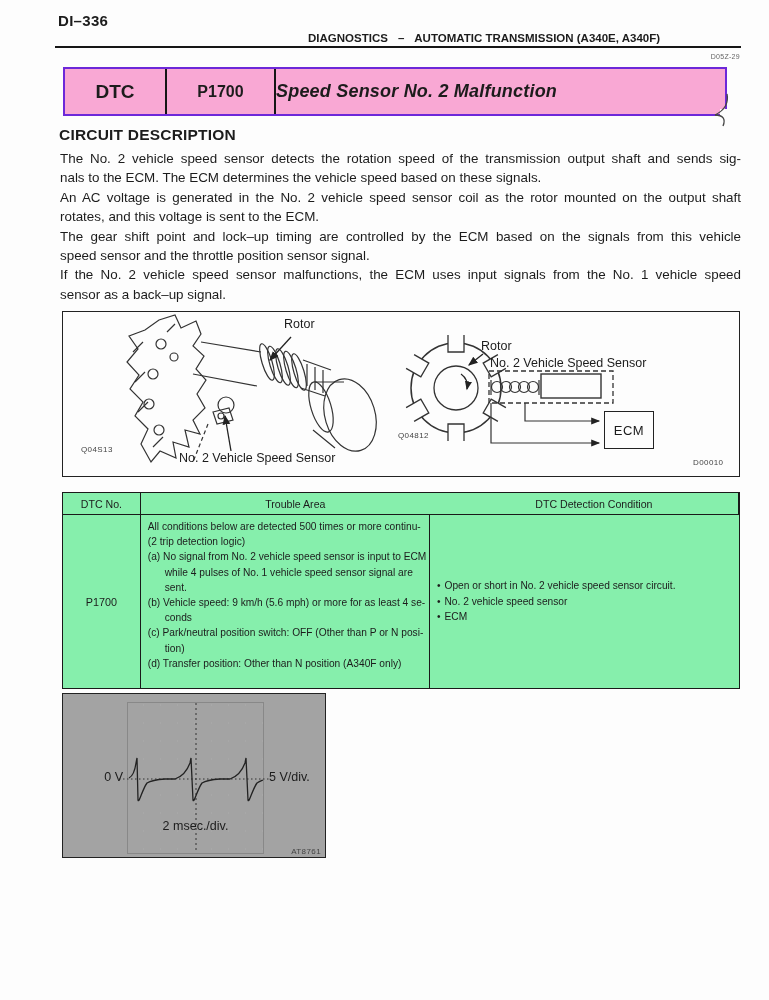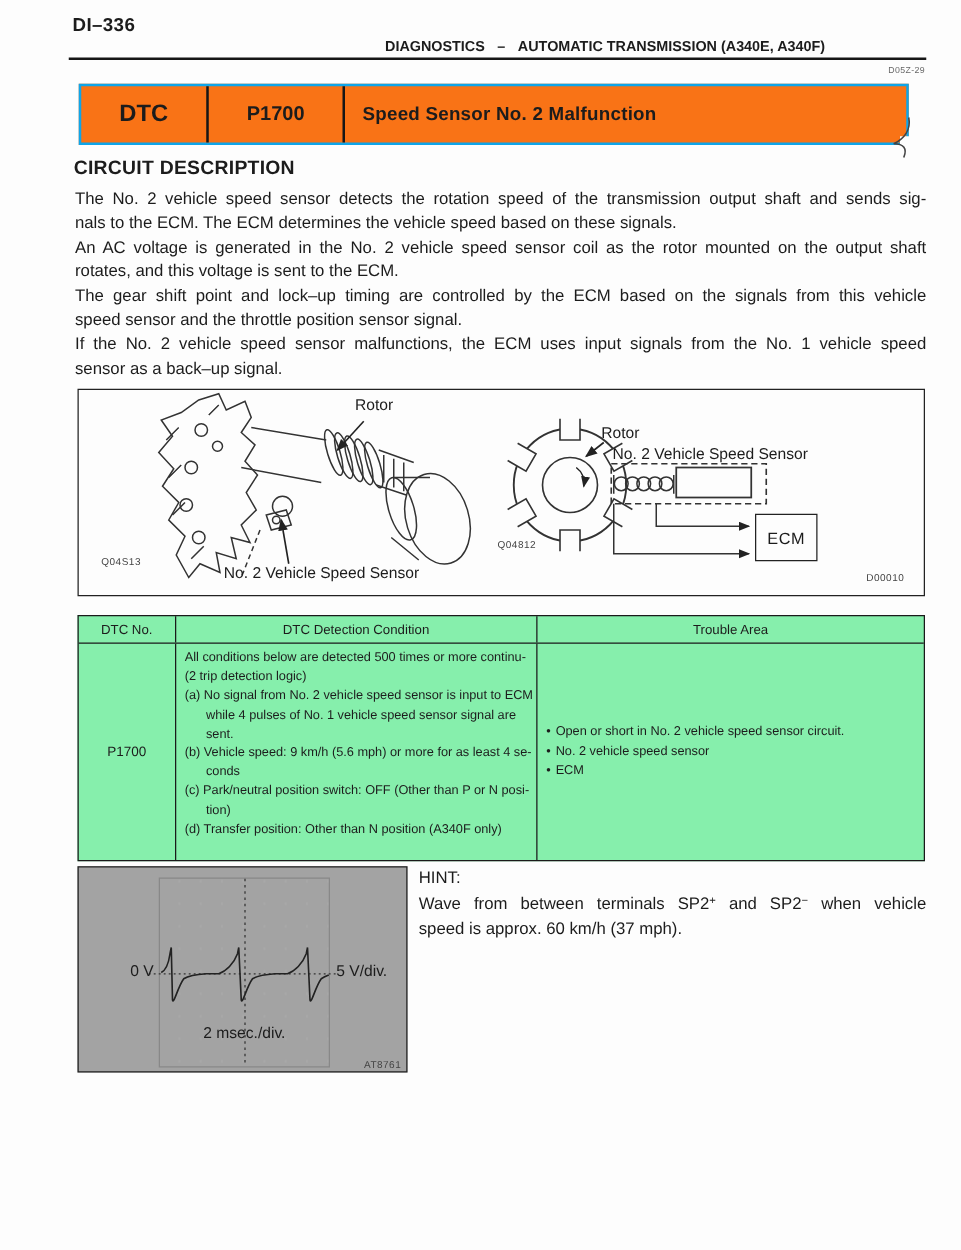--- a/index.html
+++ b/index.html
@@ -14,29 +14,29 @@
   
   .page-number { left:58px; top:12px; font-size:15px; font-weight:bold; letter-spacing:.3px; }
   .running-head { left:308px; top:32px; font-size:11.5px; font-weight:bold; white-space:nowrap; }
   .running-head .sep { margin:0 10px; }
   .head-rule { left:55px; top:46px; width:686px; height:2px; background:#161616; }
   .corner-code { left:694px; top:53px; width:46px; font-size:7px; color:#666; text-align:right; letter-spacing:.3px; }
 
   
   .dtc-banner {
     left:63px; top:67px; width:664px; height:49px;
-    border:2px solid #0ea5e9; display:flex; align-items:stretch;
-    box-sizing:border-box; background:#f97316;
+    border:2px solid #6d28d9; display:flex; align-items:stretch;
+    box-sizing:border-box; background:#f9a8d4;
   }
   .dtc-banner .c1 { width:100px; display:flex; align-items:center; justify-content:center;
     border-right:2px solid #161616; font-size:19px; font-weight:bold; }
   .dtc-banner .c2 { width:107px; display:flex; align-items:center; justify-content:center;
     border-right:2px solid #161616; font-size:16px; font-weight:bold; }
-  .dtc-banner .c3 { flex:1; display:flex; align-items:center; padding-left:14px;
-    font-size:15px; font-weight:bold; letter-spacing:.2px; }
+  .dtc-banner .c3 { flex:1; display:flex; align-items:center; 
+    font-size:18px; font-weight:bold; letter-spacing:.2px;font-style:italic; }
   .curl { left:712px; top:93px; width:34px; height:36px; }
 
   
   .section-heading { left:59px; top:126px; font-size:15.5px; font-weight:bold; letter-spacing:.2px; }
   .cd-text { left:60px; top:149px; width:681px; font-size:13.4px; line-height:19.4px; }
   .cd-text .jl { text-align:justify; text-align-last:justify; white-space:normal; }
 
   
   .fig-box { left:62px; top:311px; width:678px; height:166px; border:1.5px solid #222;
     box-sizing:border-box; background:#fdfdfd;text-align:center; }
@@ -185,22 +185,22 @@
     <div class="fig-label" style="left:418px; top:27px;">Rotor</div>
     <div class="fig-label" style="left:427px; top:44px;">No. 2 Vehicle Speed Sensor</div>
     <div class="ecm-box">ECM</div>
     <div class="fig-code" style="left:335px; top:119px;">Q04812</div>
     <div class="fig-code" style="left:630px; top:146px;">D00010</div>
   </div>
 
   <div class="abs dtc-table">
     <div class="t-row t-head">
       <div class="cell col1">DTC No.</div>
+      <div class="cell col3">Trouble Area</div>
       <div class="cell col2">DTC Detection Condition</div>
-      <div class="cell col3">Trouble Area</div>
     </div>
     <div class="t-row t-body">
       <div class="cell col1 dtc-no-cell">P1700</div>
       <div class="cell col2 det">
         <div class="dl">All conditions below are detected 500 times or more continu-</div>
         <div class="dl">(2 trip detection logic)</div>
         <div class="dl">(a) No signal from No. 2 vehicle speed sensor is input to ECM</div>
         <div class="dl ind">while 4 pulses of No. 1 vehicle speed sensor signal are</div>
         <div class="dl ind">sent.</div>
         <div class="dl">(b) Vehicle speed: 9 km/h (5.6 mph) or more for as least 4 se-</div>
@@ -226,19 +226,14 @@
                C70,82 72,76 73,69 L74,64 L75,106 C76,110 79,96 84,89 C88,86.5 95,85.5 102,85
                L112,85 C118,83 124,77 127,69 L128,64 L130,106 C131,110 134,96 139,89 C143,86.5 150,85.5 157,85
                L167,85 C173,83 179,77 182,69 L183,64 L185,106 C186,110 189,96 194,89 C197,87 199,86.5 200,86" stroke="#222" stroke-width="1.3" fill="none"></path>
     </svg>
     <div class="wv-label" style="left:34px; top:76px; width:26px; text-align:right;">0 V</div>
     <div class="wv-label" style="left:206px; top:76px;">5 V/div.</div>
     <div class="wv-label" style="left:64px; top:125px; width:137px; text-align:center;">2 msec./div.</div>
     <div class="wv-code">AT8761</div>
   </div>
 
-  <div class="abs hint">
-    <div>HINT:</div>
-    <div class="jl"><span>Wave from between terminals SP2</span><span class="sup">+</span><span> and SP2</span><span class="sup">−</span><span> when vehicle</span></div>
-    <div>speed is approx. 60 km/h (37 mph).</div>
-  </div>
 
 </div>
 
 </body></html>

